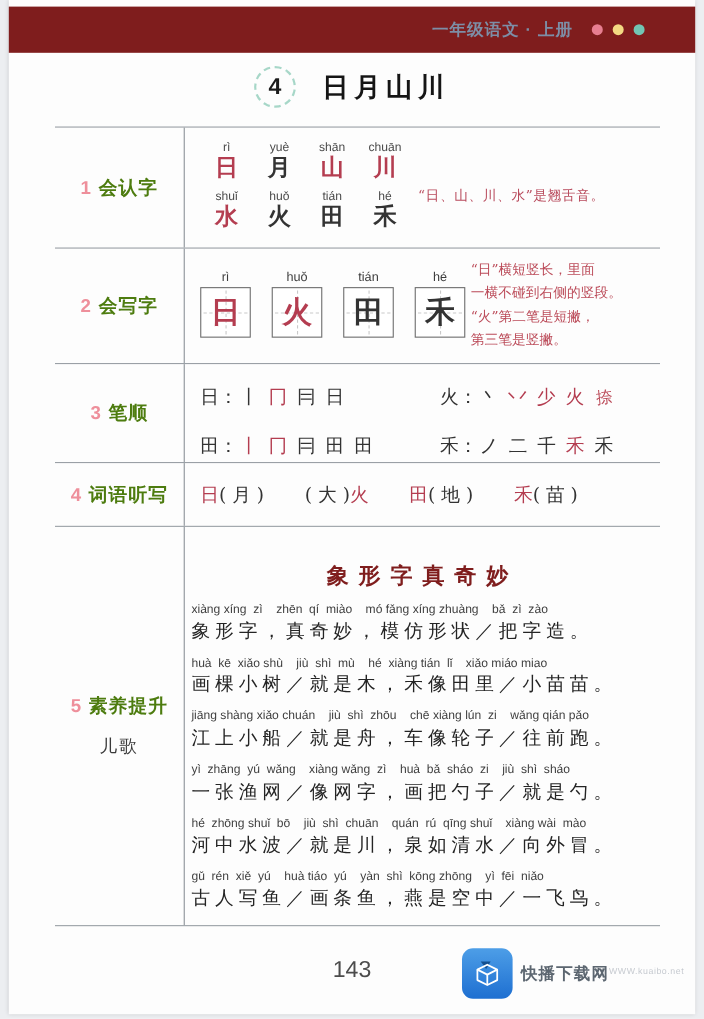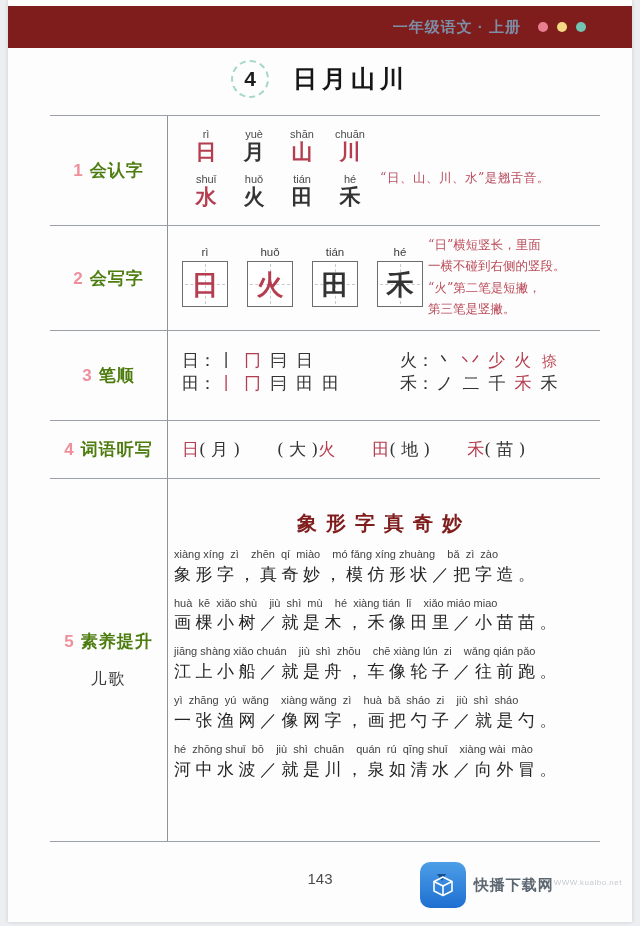--- a/index.html
+++ b/index.html
@@ -33,37 +33,37 @@
   
   .xiezi{display:flex;gap:19px;padding:20px 0 0 14px;}
   .hanzi-box{text-align:center;width:46px;}
   .hanzi-box .py{display:block;font-size:11.5px;color:#3c3c3c;margin-bottom:3px;}
   .box{width:46px;height:46px;border:1.5px solid #6d6d6d;position:relative;display:flex;align-items:center;justify-content:center;box-sizing:border-box;background:#fff;}
   .box::before{content:'';position:absolute;left:2px;right:2px;top:50%;border-top:1px dashed #c9c9c9;}
   .box::after{content:'';position:absolute;top:2px;bottom:2px;left:50%;border-left:1px dashed #c9c9c9;}
   .box .hz{position:relative;z-index:1;font-size:27px;font-family:"DejaVu Serif",serif;font-weight:bold;line-height:1;}
   .note2{position:absolute;right:0;top:8px;width:172px;font-size:12.5px;line-height:1.7;color:#bb4a58;font-family:"DejaVu Serif",serif;}
   
-  .bishun{display:grid;grid-template-columns:218px auto;padding:18px 0 0 14px;font-family:"DejaVu Serif",serif;}
+  .bishun{display:grid;grid-template-columns:218px auto;row-gap:22px;padding:18px 0 0 14px;font-family:"DejaVu Serif",serif;}
   .bs-entry{font-size:17px;color:#2e2e2e;white-space:nowrap;}
   .bs-head{margin-right:2px;}
   .bs-step{margin-right:9px;display:inline-block;}
   .bs-annot{position:relative;font-size:15px;margin-left:2px;display:inline-block;transform:rotate(-6deg);}
   
   .tingxie{display:flex;align-items:center;height:100%;gap:37px;padding-left:14px;font-family:"DejaVu Serif",serif;font-size:17px;color:#2b2b2b;white-space:nowrap;}
   
   .poem{padding:14px 4px 0 4px;}
   .poem-title{text-align:center;}
   .poem-title .py{display:block;font-size:12px;color:#3f3f3f;white-space:pre;}
   .poem-title .hz{display:block;font-size:20px;font-weight:bold;color:#7f1d1d;letter-spacing:9px;font-family:"DejaVu Serif",serif;margin-top:17px;}
   .verse{margin-top:11px;padding-left:2px;}
   .verse .py{display:block;font-size:11px;color:#3f3f3f;white-space:pre;line-height:1.25;}
   .verse .hz{display:block;font-size:17px;color:#242424;letter-spacing:4.5px;font-family:"DejaVu Serif",serif;line-height:1.35;margin-top:1px;}
   
-  .pagenum{position:absolute;top:870px;left:282px;width:60px;text-align:center;font-size:15px;color:#4c4c4c;}
+  .pagenum{position:absolute;top:870px;left:282px;width:60px;text-align:center;font-size:21px;color:#4c4c4c;}
   .watermark{position:absolute;right:10px;top:862px;display:flex;align-items:center;gap:8px;}
   .wm-icon{width:46px;height:46px;border-radius:10px;background:linear-gradient(180deg,#4d9ee7,#1e6fd1);display:flex;align-items:center;justify-content:center;}
   .wm-texts{display:flex;flex-direction:row;}
   .wm-name{font-size:15px;font-weight:bold;color:#5c6670;letter-spacing:1px;}
   .wm-url{font-size:8px;color:#c6cad0;margin-top:2px;letter-spacing:.5px;}
   .ink{color:#333;}
 </style>
 </head>
 <body>
 
@@ -202,20 +202,24 @@
                 <span class="hz">江上小船／就是舟，车像轮子／往前跑。</span>
               </div>
             <div class="verse">
                 <span class="py">yì  zhāng  yú  wǎng    xiàng wǎng  zì    huà  bǎ  sháo  zi    jiù  shì  sháo</span>
                 <span class="hz">一张渔网／像网字，画把勺子／就是勺。</span>
               </div>
             <div class="verse">
                 <span class="py">hé  zhōng shuǐ  bō    jiù  shì  chuān    quán  rú  qīng shuǐ    xiàng wài  mào</span>
                 <span class="hz">河中水波／就是川，泉如清水／向外冒。</span>
               </div>
+            <div class="verse">
+                <span class="py">gǔ  rén  xiě  yú    huà tiáo  yú    yàn  shì  kōng zhōng    yì  fēi  niǎo</span>
+                <span class="hz">古人写鱼／画条鱼，燕是空中／一飞鸟。</span>
+              </div>
           </div>
         </div>
       </div>
 
     </div>
 
     <div class="pagenum">143</div>
 
     <div class="watermark">
       <div class="wm-icon">

